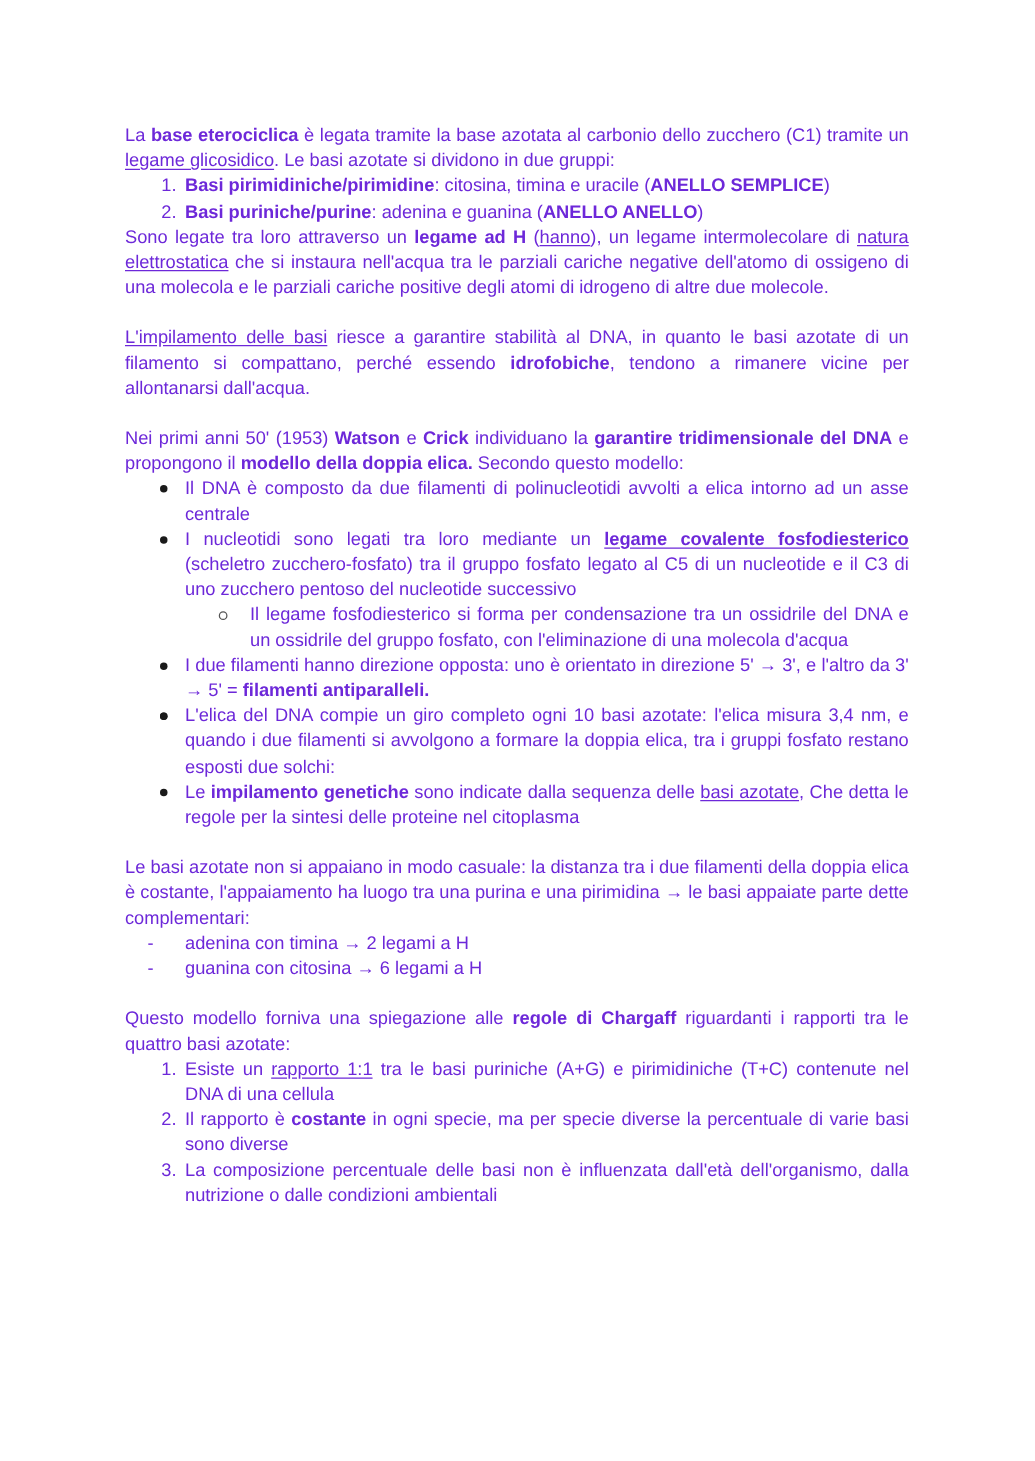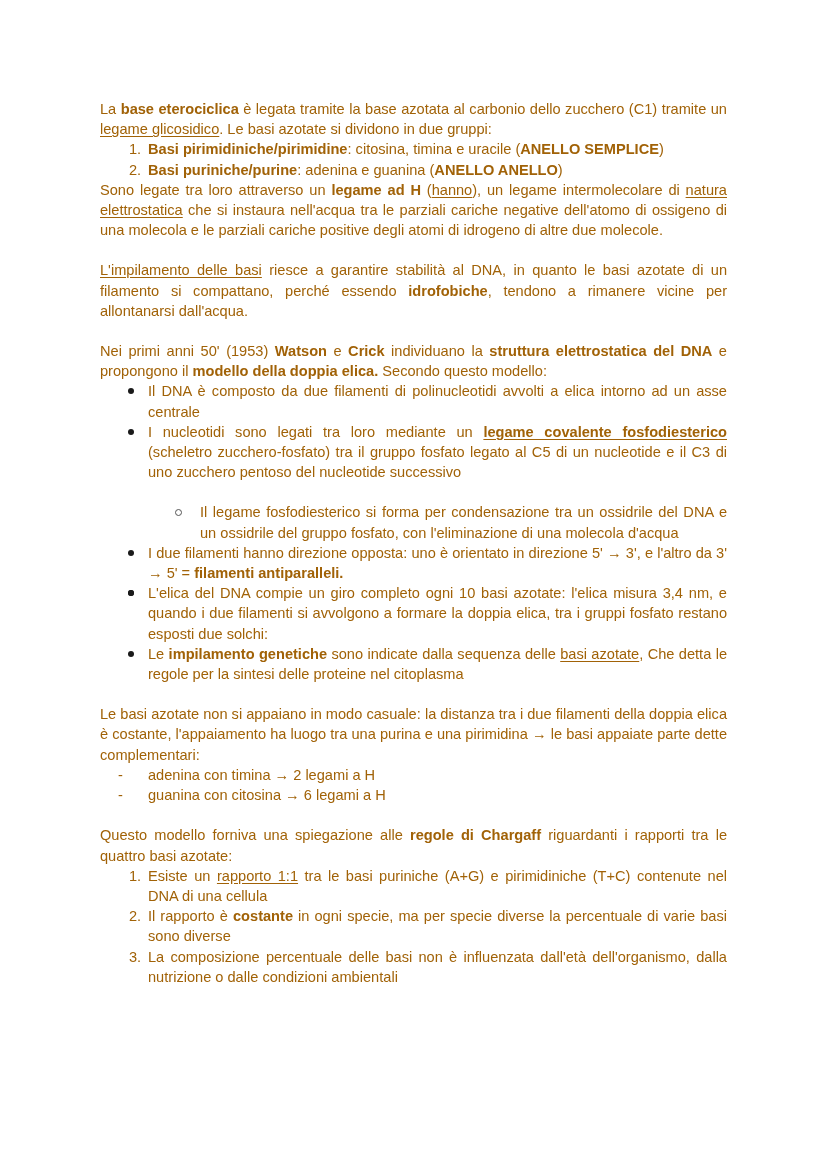--- a/index.html
+++ b/index.html
@@ -1,31 +1,31 @@
 <!DOCTYPE html>
 <html><head>
 <meta charset="utf-8">
 <style>
   html, body { margin: 0; padding: 0; background: #ffffff; }
   body { width: 828px; height: 1169px; position: relative; overflow: hidden; }
   .page {
     position: absolute; left: 100px; top: 99px; width: 627px;
     font-family: "Liberation Sans", sans-serif;
-    font-size: 14.6px; line-height: 20.2px; color: #a16207;
+    font-size: 14.6px; line-height: 20.2px; color: #6d28d9;
   }
   p { margin: 0; text-align: justify; }
   .gap { height: 20px; }
   b { font-weight: bold; }
   u { text-decoration: underline; text-underline-offset: 2px; }
   ol, ul { margin: 0; padding: 0; list-style: none; }
   .num-item { position: relative; padding-left: 48px; text-align: justify; }
   .num-item .num { position: absolute; left: 29px; top: 0; }
   .bul-item { position: relative; padding-left: 48px; text-align: justify; }
   .bul-item .dot { position: absolute; left: 28px; top: 7px; width: 6px; height: 6px; background: #1a1a1a; border-radius: 50%; }
-  .sub-item { position: relative; padding-left: 100px; text-align: justify; margin-top: 20px; }
+  .sub-item { position: relative; padding-left: 100px; text-align: justify; }
   .sub-item .circ { position: absolute; left: 75px; top: 7px; width: 5px; height: 5px; border: 1px solid #555; border-radius: 50%; }
   .dash-item { position: relative; padding-left: 48px; }
   .dash-item .dash { position: absolute; left: 18px; top: 0; }
 </style>
 </head>
 <body>
 
 <div class="page">
 
   <p><span>La </span><b>base eterociclica</b><span> è legata tramite la base azotata al carbonio dello zucchero (C1) tramite un </span><u>legame glicosidico</u><span>. Le basi azotate si dividono in due gruppi:</span></p>
@@ -36,21 +36,21 @@
   </ol>
 
   <p><span>Sono legate tra loro attraverso un </span><b>legame ad H</b><span> (</span><u>hanno</u><span>), un legame intermolecolare di </span><u>natura elettrostatica</u><span> che si instaura nell'acqua tra le parziali cariche negative dell'atomo di ossigeno di una molecola e le parziali cariche positive degli atomi di idrogeno di altre due molecole.</span></p>
 
   <div class="gap"></div>
 
   <p><u>L'impilamento delle basi</u><span> riesce a garantire stabilità al DNA, in quanto le basi azotate di un filamento si compattano, perché essendo </span><b>idrofobiche</b><span>, tendono a rimanere vicine per allontanarsi dall'acqua.</span></p>
 
   <div class="gap"></div>
 
-  <p><span>Nei primi anni 50' (1953) </span><b>Watson</b><span> e </span><b>Crick</b><span> individuano la </span><b>struttura elettrostatica del DNA</b><span> e propongono il </span><b>modello della doppia elica.</b><span> Secondo questo modello:</span></p>
+  <p><span>Nei primi anni 50' (1953) </span><b>Watson</b><span> e </span><b>Crick</b><span> individuano la </span><b>garantire tridimensionale del DNA</b><span> e propongono il </span><b>modello della doppia elica.</b><span> Secondo questo modello:</span></p>
 
   <ul>
     <li class="bul-item"><span class="dot"></span><span>Il DNA è composto da due filamenti di polinucleotidi avvolti a elica intorno ad un asse centrale</span></li>
     <li class="bul-item"><span class="dot"></span><span>I nucleotidi sono legati tra loro mediante un </span><b><u>legame covalente fosfodiesterico</u></b><span> (scheletro zucchero-fosfato) tra il gruppo fosfato legato al C5 di un nucleotide e il C3 di uno zucchero pentoso del nucleotide successivo</span></li>
     <li class="sub-item"><span class="circ"></span><span>Il legame fosfodiesterico si forma per condensazione tra un ossidrile del DNA e un ossidrile del gruppo fosfato, con l'eliminazione di una molecola d'acqua</span></li>
     <li class="bul-item"><span class="dot"></span><span>I due filamenti hanno direzione opposta: uno è orientato in direzione 5' → 3', e l'altro da 3' → 5' = </span><b>filamenti antiparalleli.</b></li>
     <li class="bul-item"><span class="dot"></span></li>
     <li class="bul-item"><span class="dot"></span><span>L'elica del DNA compie un giro completo ogni 10 basi azotate: l'elica misura 3,4 nm, e quando i due filamenti si avvolgono a formare la doppia elica, tra i gruppi fosfato restano esposti due solchi:</span></li>
     <li class="bul-item"><span class="dot"></span><span>Le </span><b>impilamento genetiche</b><span> sono indicate dalla sequenza delle </span><u>basi azotate</u><span>, Che detta le regole per la sintesi delle proteine nel citoplasma</span></li>
   </ul>

